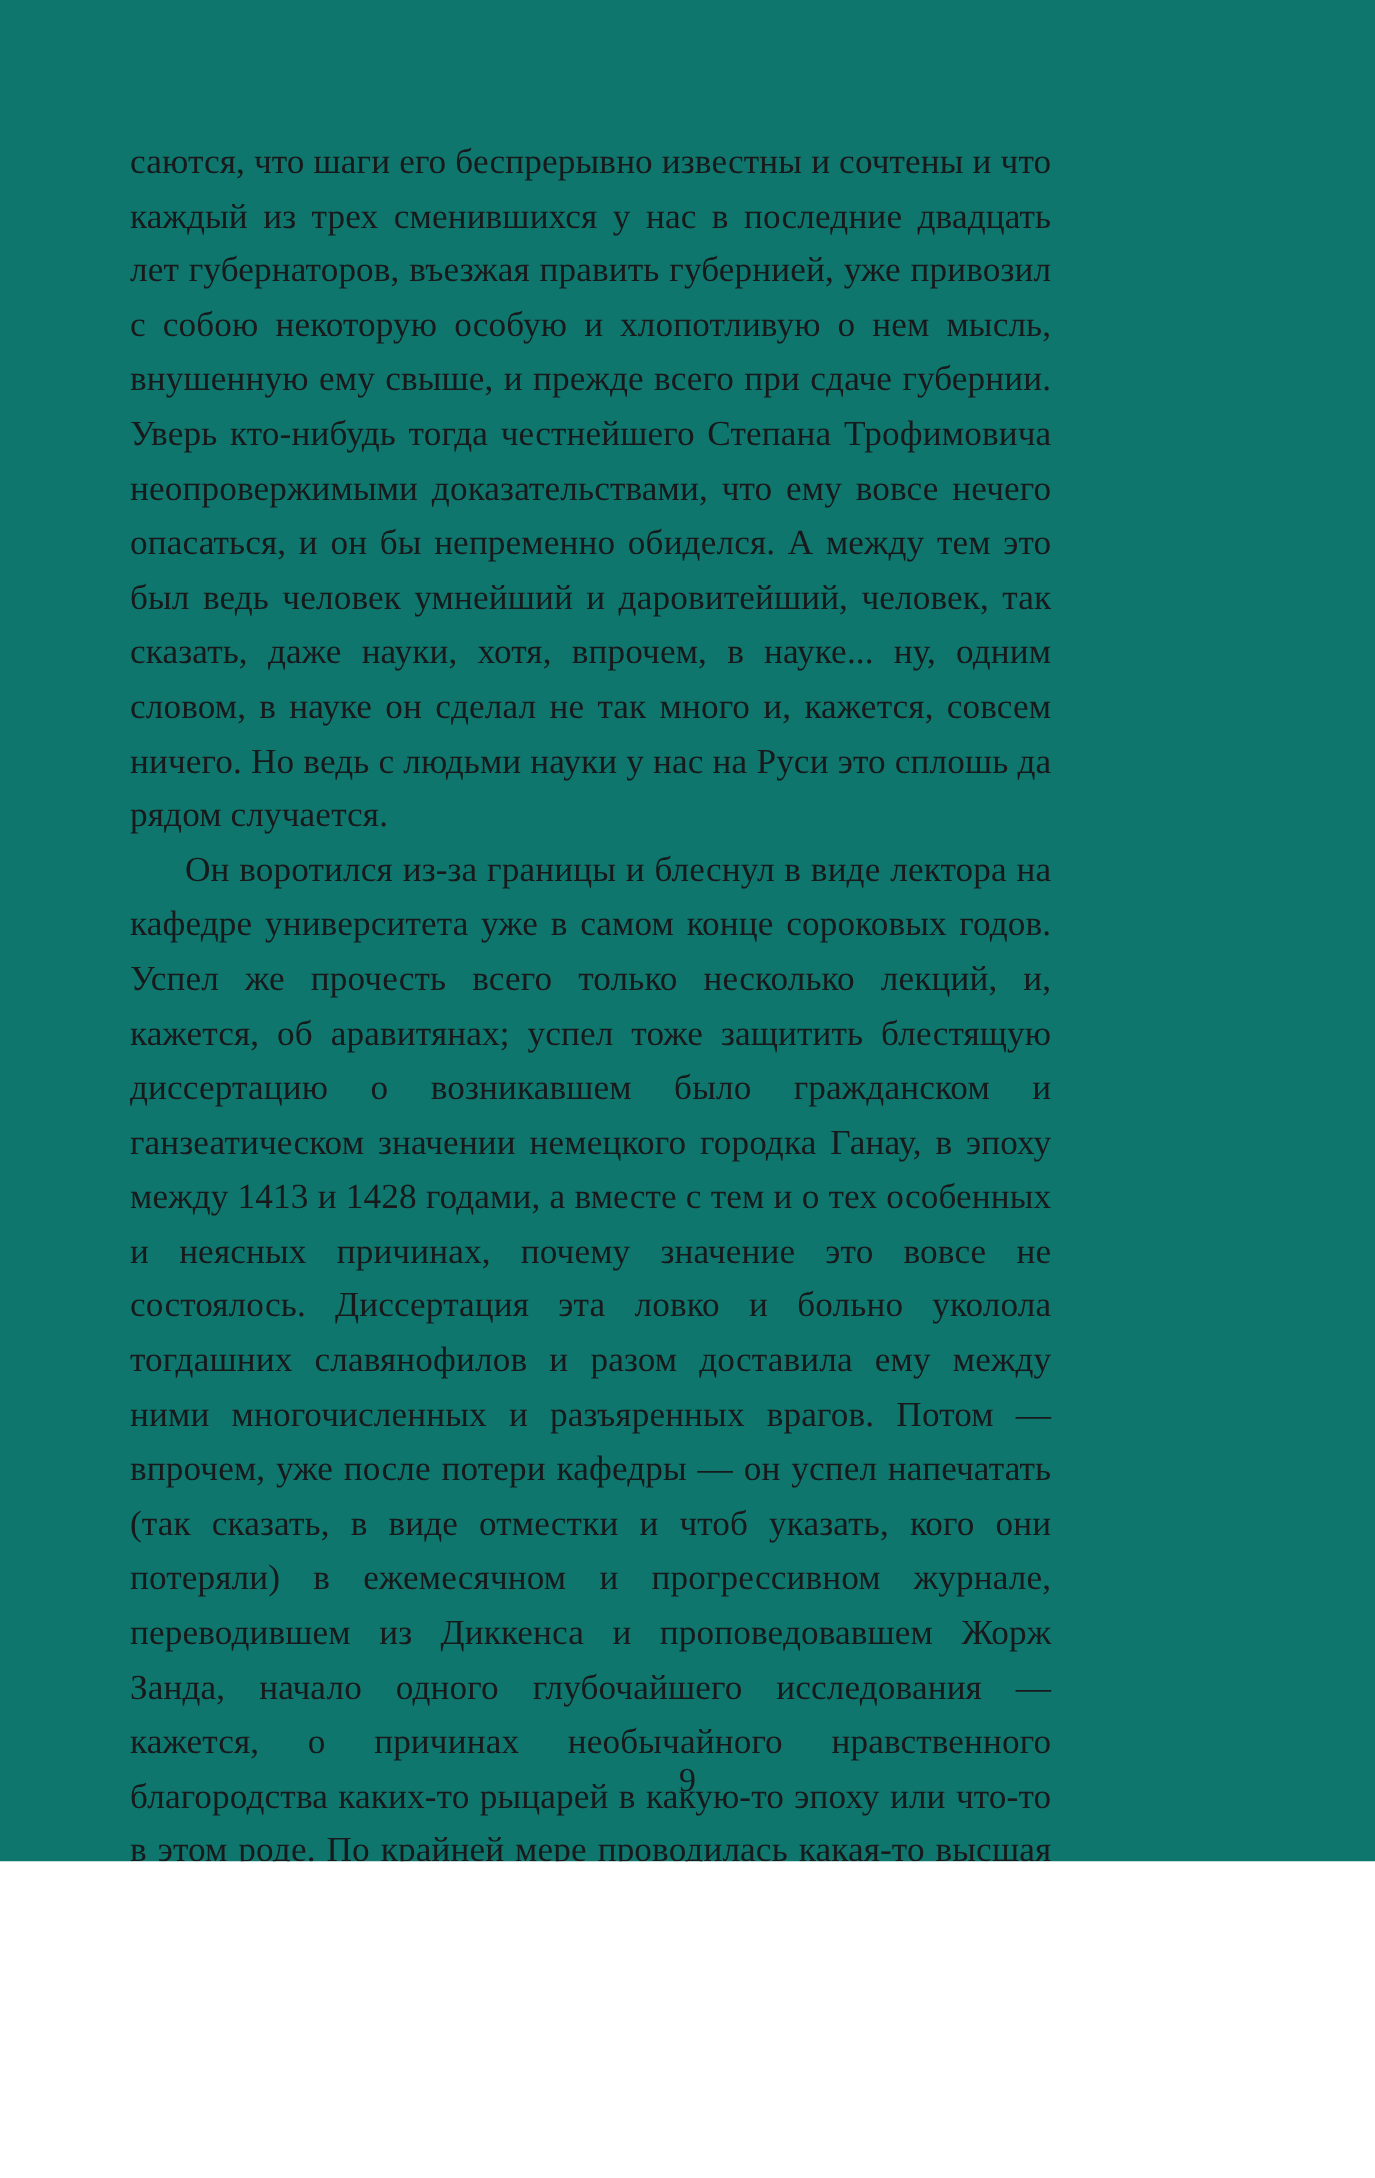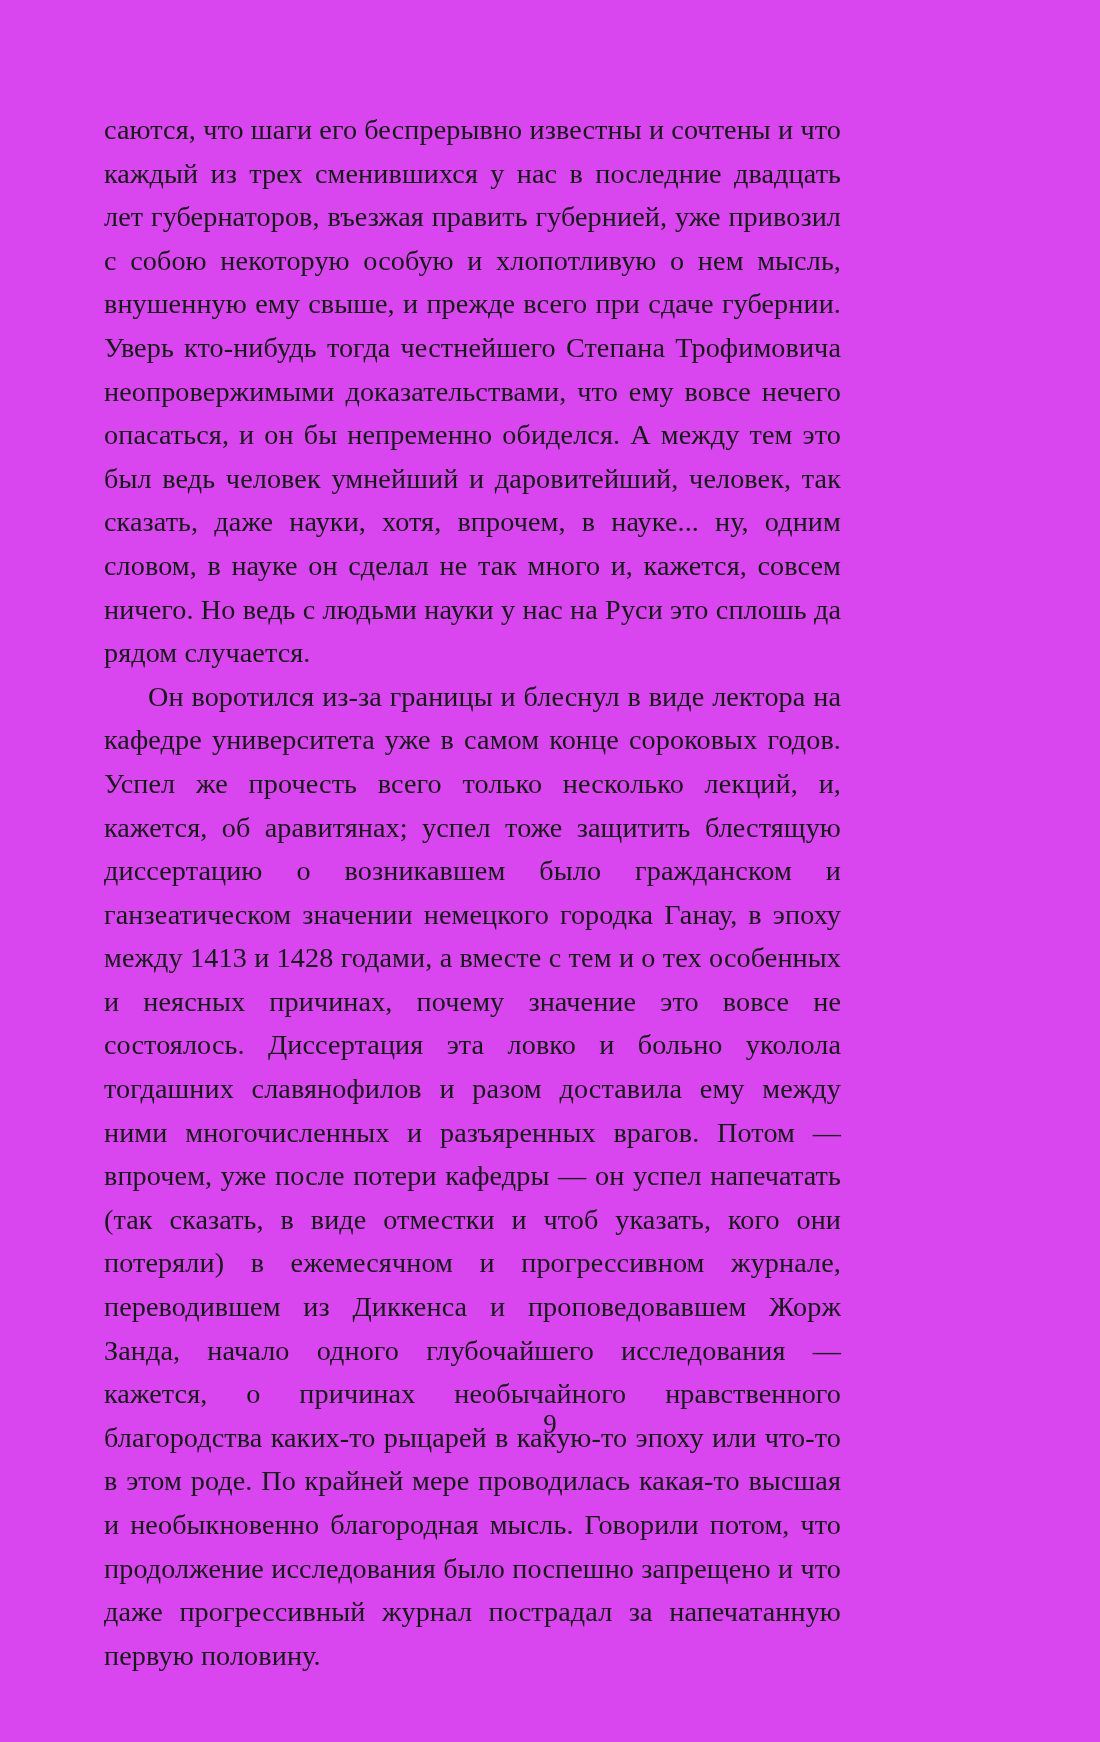--- a/index.html
+++ b/index.html
@@ -9,23 +9,23 @@
   }
   body {
     width: 1100px;
     height: 1742px;
     font-family: "Liberation Serif", "DejaVu Serif", serif;
     color: #16181a;
   }
   .page {
     position: relative;
     width: 1100px;
-    height: 1742px;
+    height: 1489px;
     box-sizing: border-box;
-    background: #d946ef;
+    background: #0f766e;
     overflow: hidden;
     padding-left: 17px;
   }
   .text-block {
     position: absolute;
     left: 104px;
     top: 108px;
     width: 737px;
   }
   .para {

